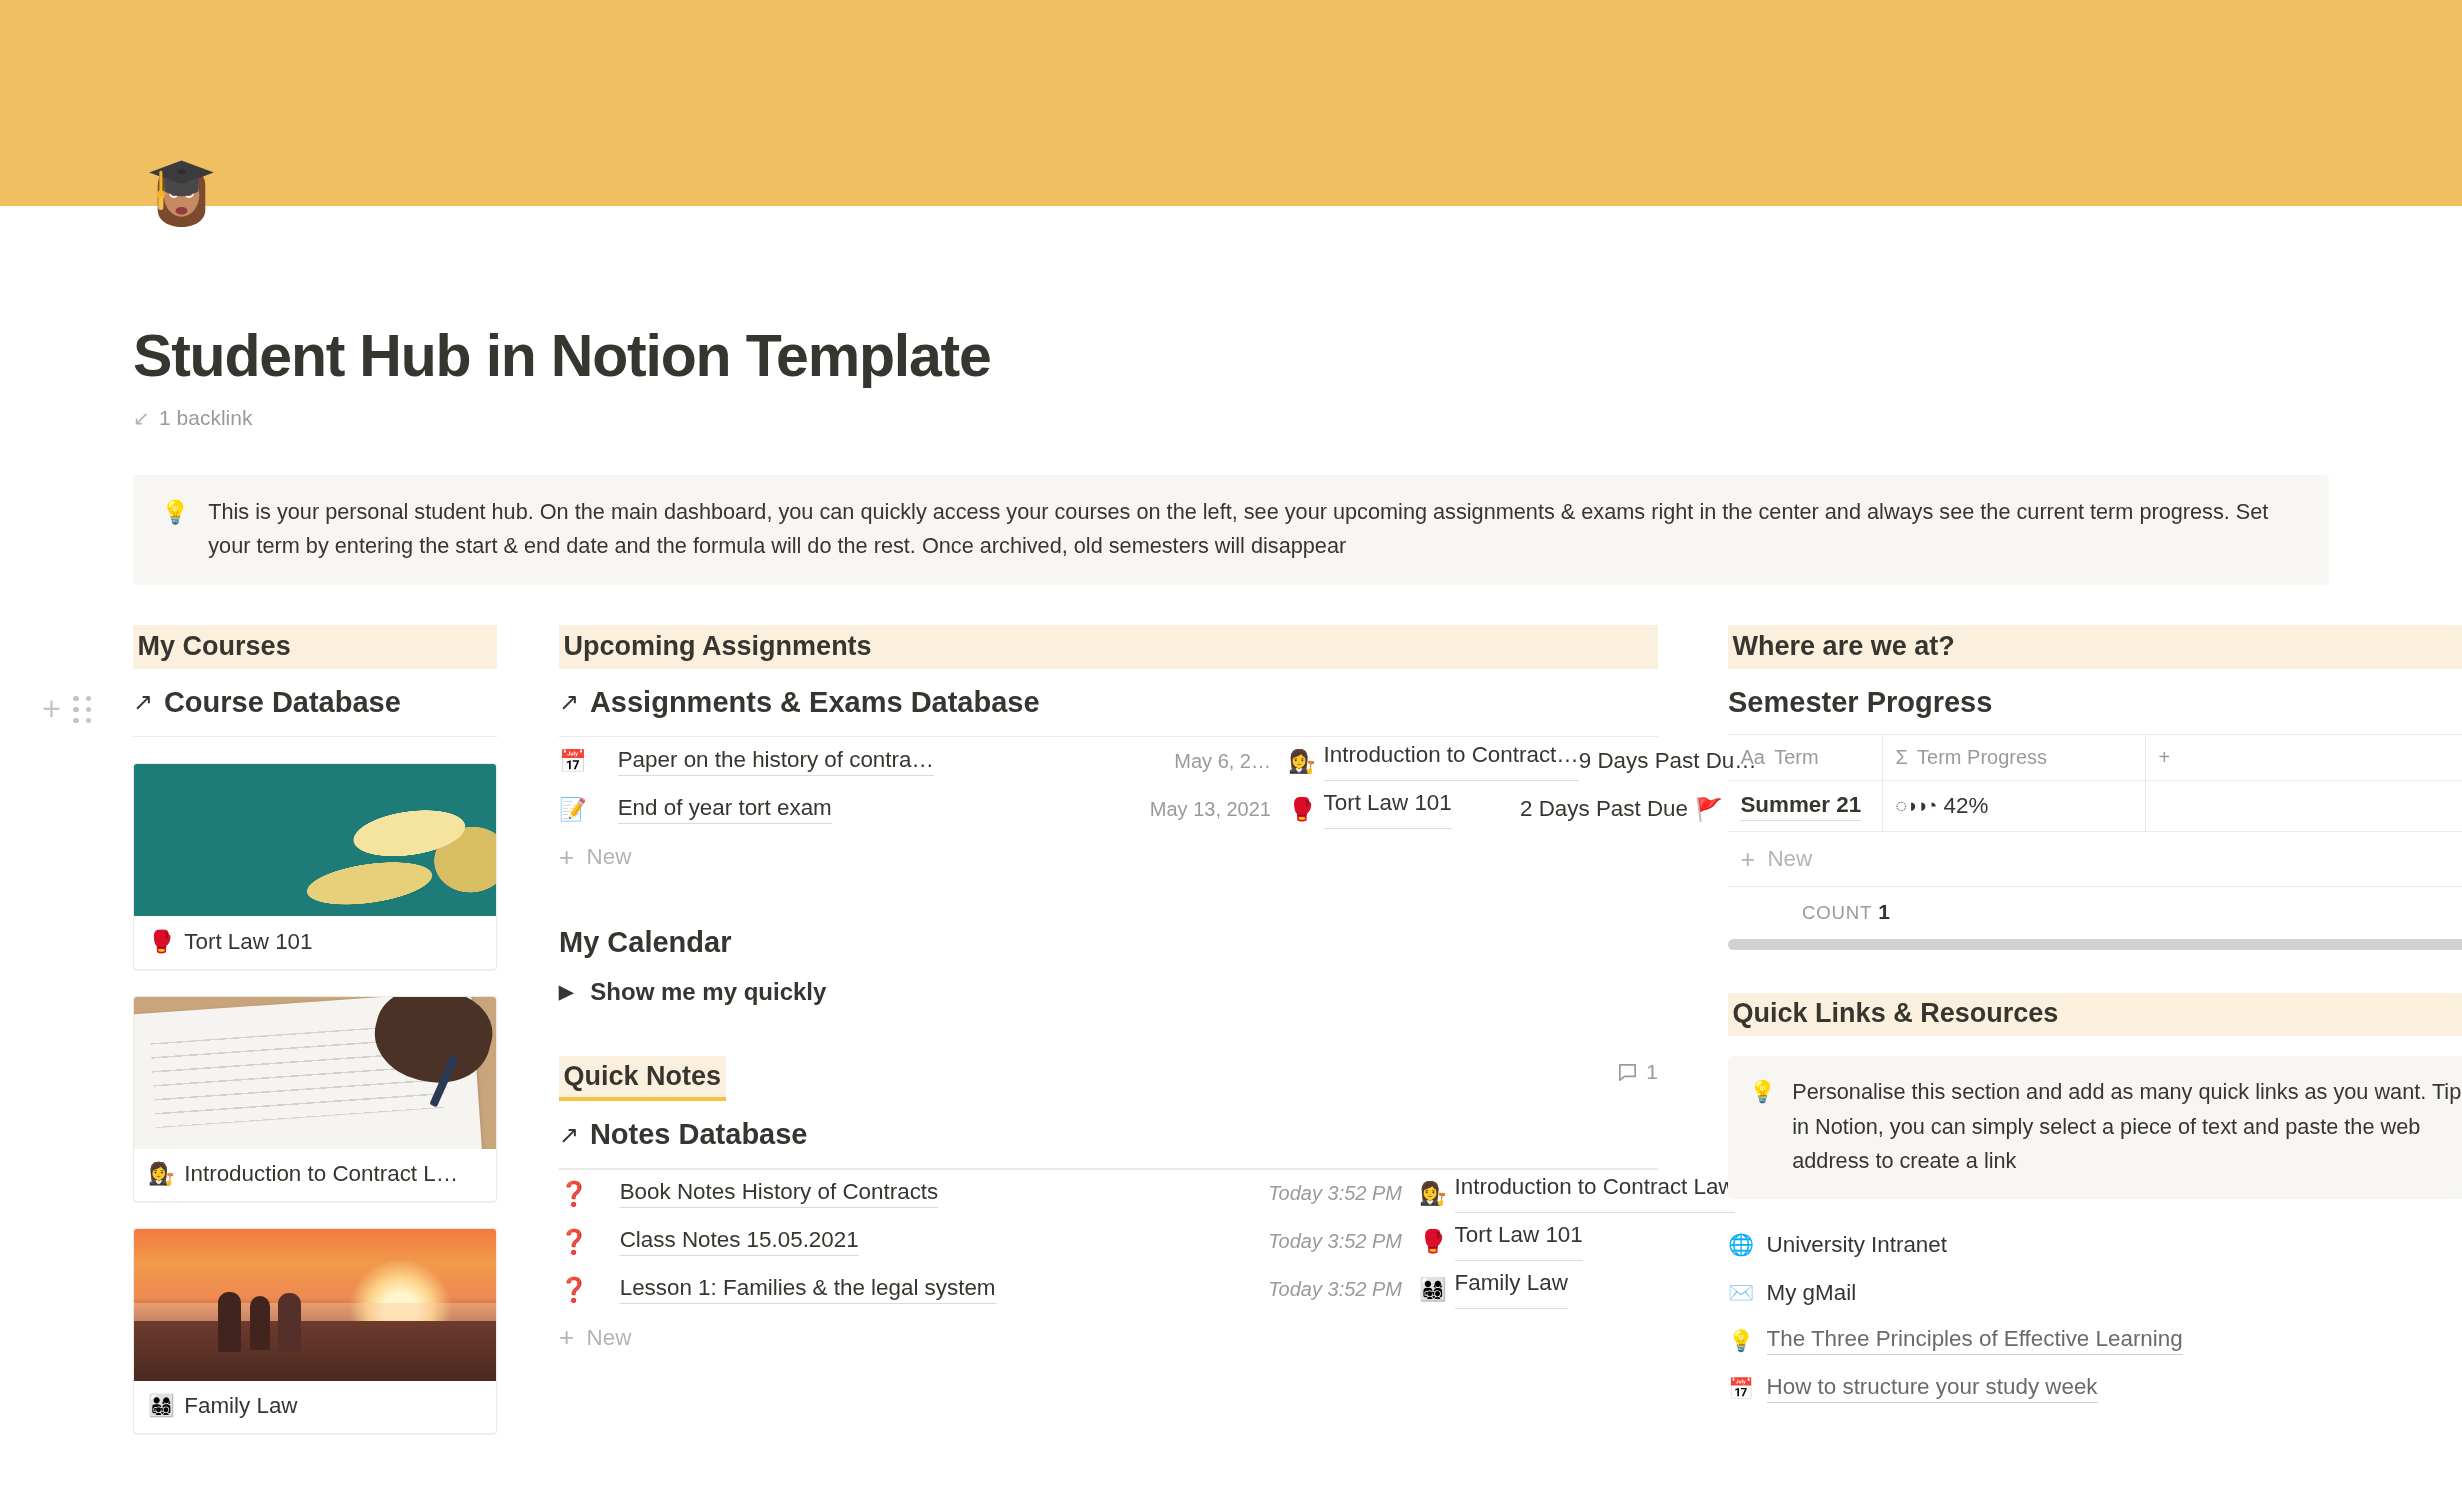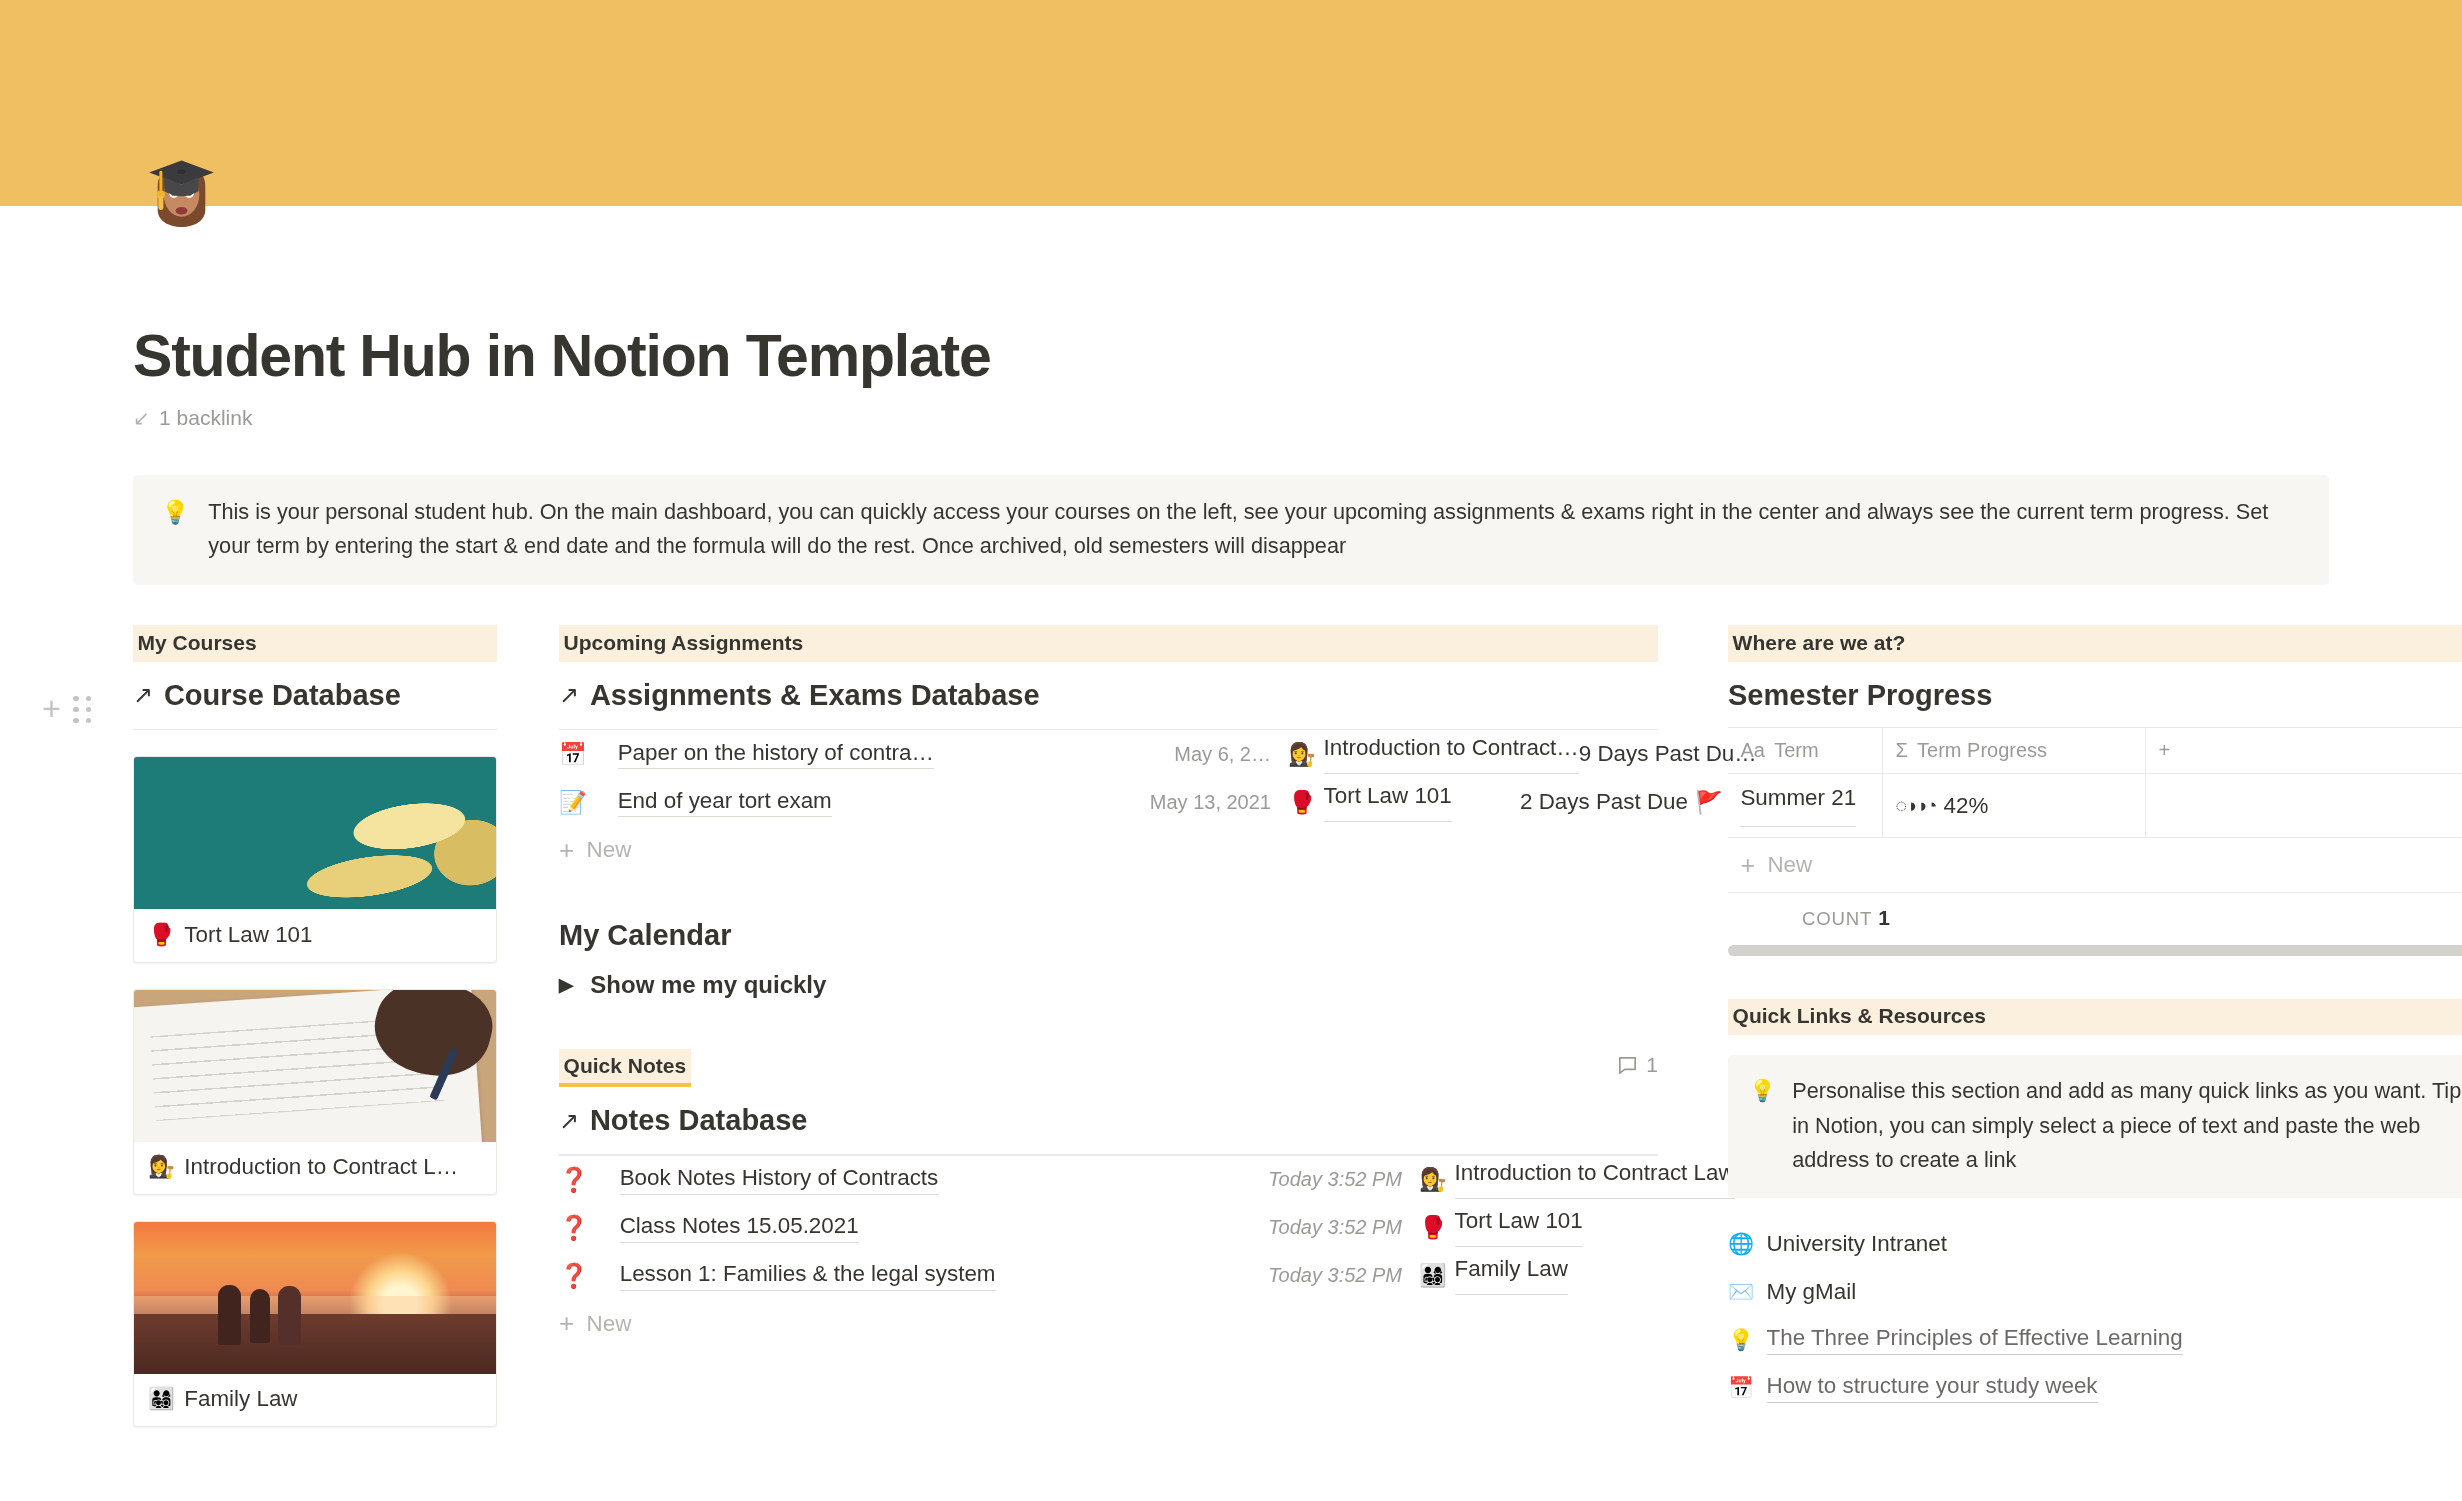--- a/index.html
+++ b/index.html
@@ -39,21 +39,21 @@
   .callout .txt { max-width:2159px; }
 
   
   .columns { display:flex; margin-top:40px; gap:0; align-items:flex-start; }
   .col-left   { width:364px;  flex:0 0 364px;  position:relative; }
   .col-mid    { width:1099px; flex:0 0 1099px; margin-left:62px; }
   .col-right  { width:774px; flex:0 0 774px; margin-left:70px; }
 
   .sec-head {
     background:#faf0dd; display:block;
-    font-size:21px; font-weight:700; color:#37352f;
+    font-size:27px; font-weight:700; color:#37352f;
     padding:5.4px 4.6px 7px 4.6px; line-height:1.15;
   }
   .sec-head.underlined { display:inline-block; border-bottom:4.6px solid #f5c344; padding-bottom:5px; }
 
   
   .left-controls {
     position:absolute; left:-91px; top:68px;
     display:flex; align-items:center; gap:12.4px; color:#c5c4c1;
   }
   .left-controls .plus { font-size:32.5px; line-height:1; font-weight:300; }
@@ -171,21 +171,21 @@
   .tbl-row { display:flex; border-bottom:1.5px solid #e9e9e7; }
   .tbl-row > div { border-right:1.5px solid #e9e9e7; box-sizing:border-box; }
   .th {
     font-size:20px; color:#9b9a97; padding:10.8px 12.4px; display:flex;
     align-items:center; gap:9.3px;
   }
   .td { font-size:22.4px; color:#37352f; padding:10.8px 12.4px; display:flex; align-items:center; gap:7.7px;}
   .c1 { width:155px; flex:0 0 155px; }
   .c2 { width:263px; flex:0 0 263px; }
   .c3 { flex:1 1 auto; border-right:none !important; }
-  .td .term { border-bottom:1.5px solid #dcdbd8; padding-bottom:15px; }
+  .td .term { border-bottom:1.5px solid #dcdbd8; padding-bottom:2px;font-weight:bold; }
   .hexes { letter-spacing:-1.5px; font-size:19.3px; color:#37352f; }
   .tbl-new {
     display:flex; align-items:center; gap:12.4px; color:#b5b4b1;
     font-size:22.4px; padding:12.4px 12.4px; border-bottom:1.5px solid #e9e9e7;
   }
   .tbl-new .plus { font-size:25px; font-weight:300; }
   .tbl-count { padding:12.4px 12.4px 12.4px 74px; font-size:18.6px; color:#9b9a97; letter-spacing:0.8px;}
   .tbl-count b { color:#37352f; font-size:21px; letter-spacing:0; margin-left:6.2px;}
   .hscroll { height:10.8px; background:#d3d2ce; border-radius:5.4px; margin-top:3.1px; }
 

